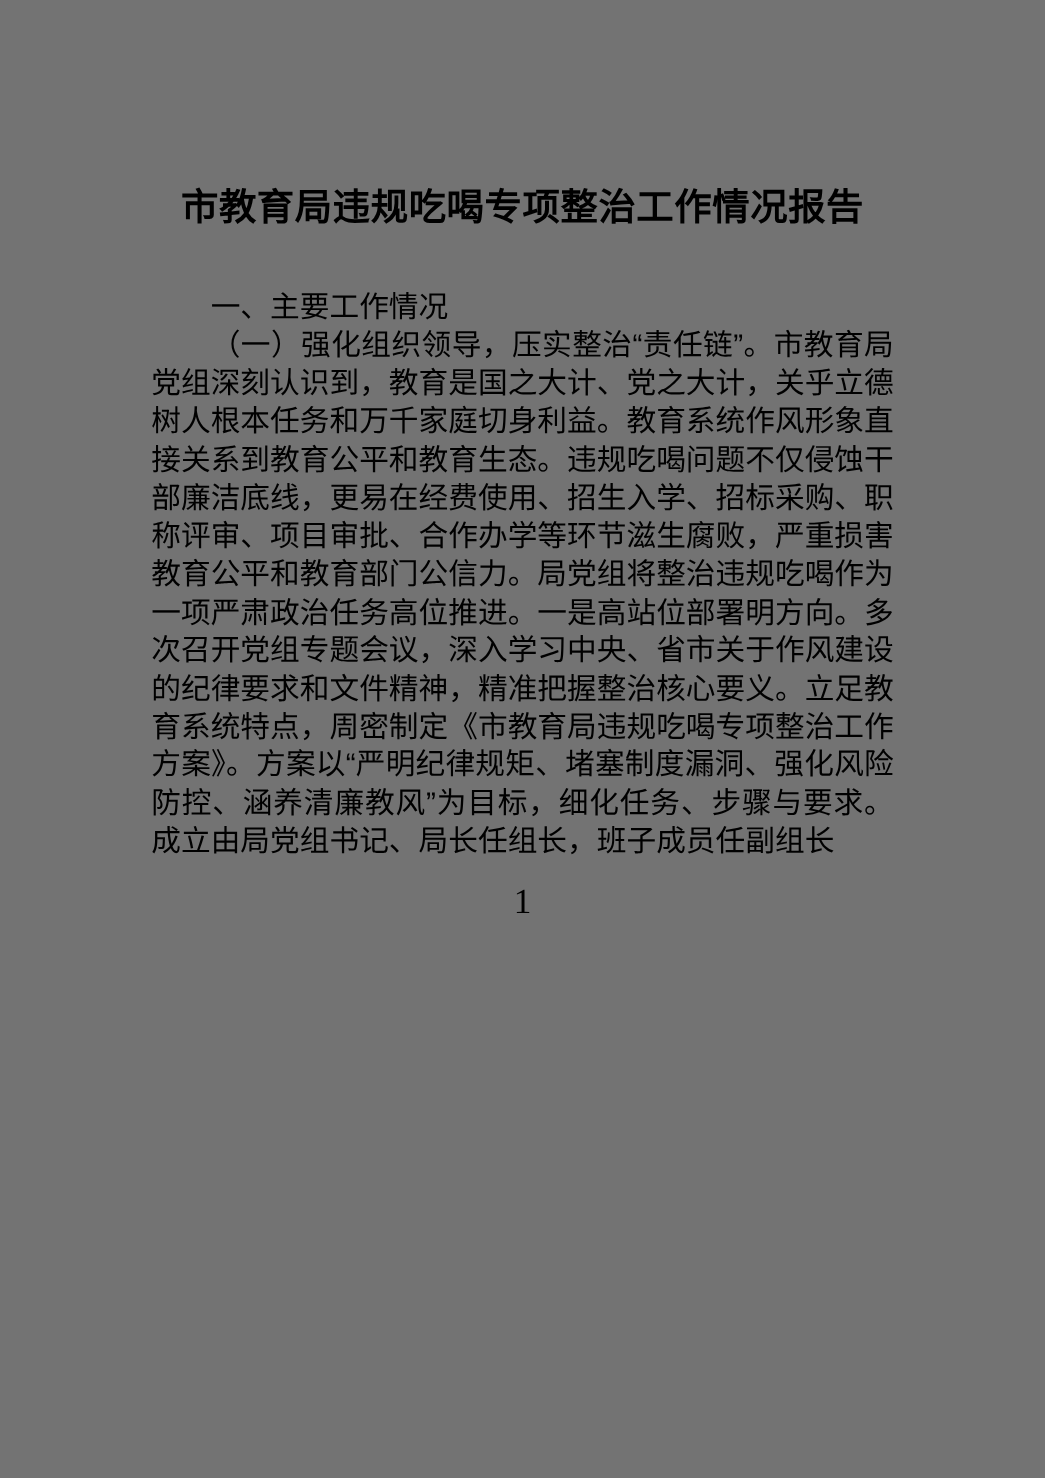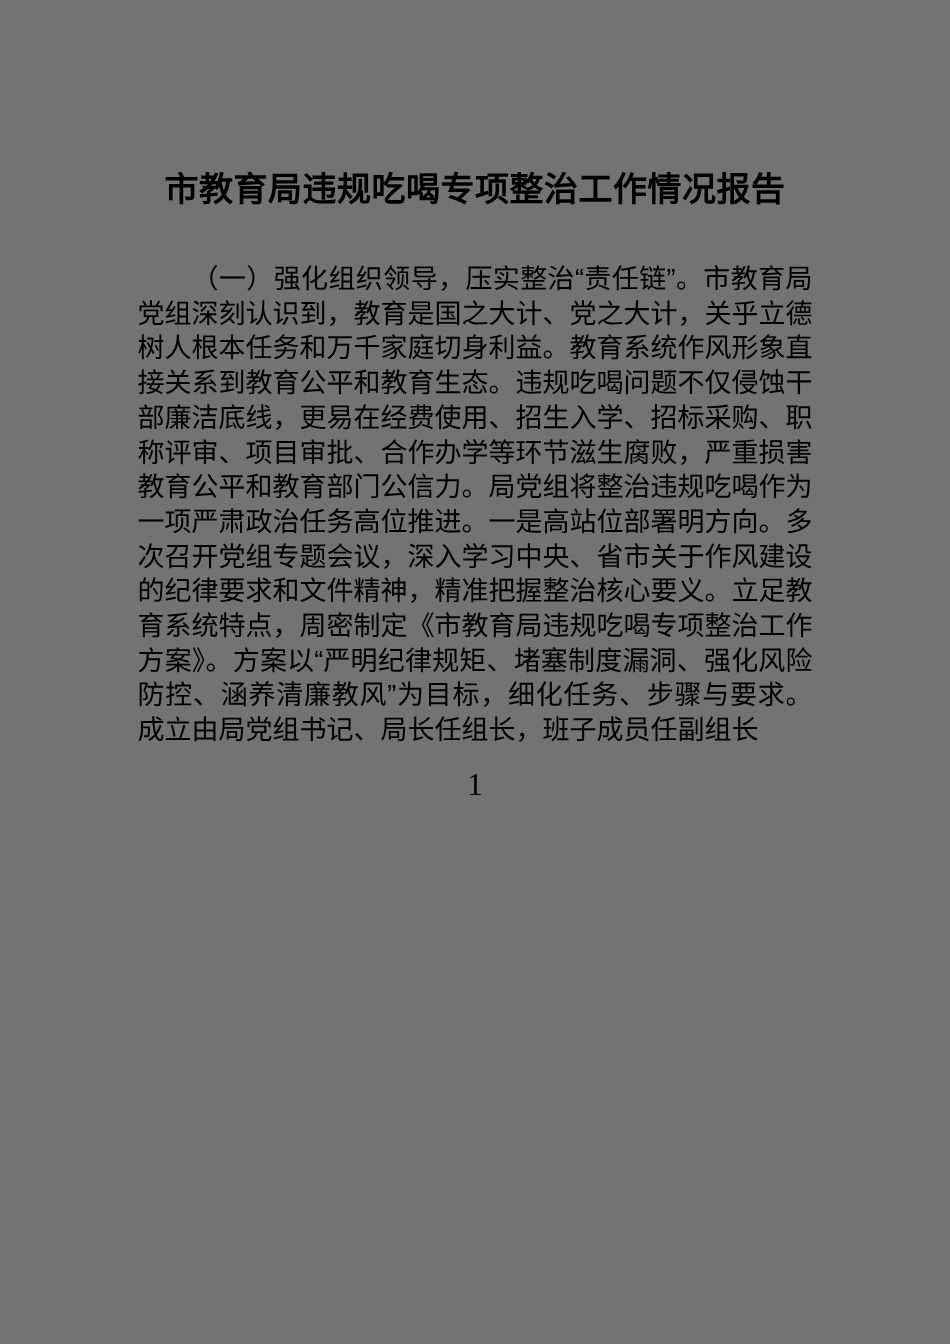--- a/index.html
+++ b/index.html
@@ -53,20 +53,21 @@
   }
 </style>
 </head>
 <body>
 
 <div class="page">
 
   <h1 class="doc-title">市教育局违规吃喝专项整治工作情况报告</h1>
 
   <div class="doc-body">
+    <p class="para">一、主要工作情况</p>
     <p class="para">（一）强化组织领导，压实整治“责任链”。市教育局党组深刻认识到，教育是国之大计、党之大计，关乎立德树人根本任务和万千家庭切身利益。教育系统作风形象直接关系到教育公平和教育生态。违规吃喝问题不仅侵蚀干部廉洁底线，更易在经费使用、招生入学、招标采购、职称评审、项目审批、合作办学等环节滋生腐败，严重损害教育公平和教育部门公信力。局党组将整治违规吃喝作为一项严肃政治任务高位推进。一是高站位部署明方向。多次召开党组专题会议，深入学习中央、省市关于作风建设的纪律要求和文件精神，精准把握整治核心要义。立足教育系统特点，周密制定《市教育局违规吃喝专项整治工作方案》。方案以“严明纪律规矩、堵塞制度漏洞、强化风险防控、涵养清廉教风”为目标，细化任务、步骤与要求。成立由局党组书记、局长任组长，班子成员任副组长</p>
   </div>
 
   <div class="footer">
     <span class="page-number">1</span>
   </div>
 
 </div>
 
 </body></html>

